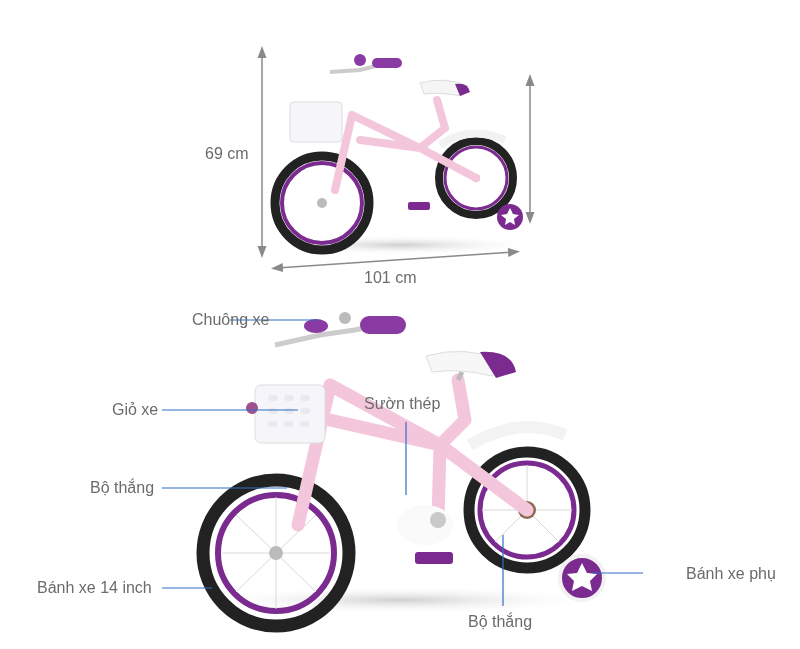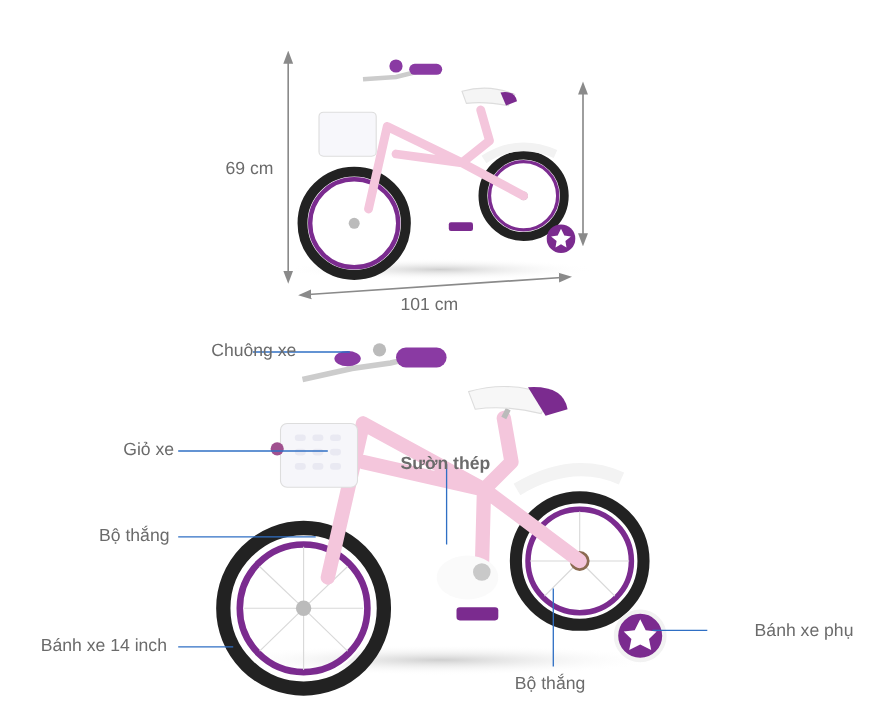--- a/index.html
+++ b/index.html
@@ -136,15 +136,15 @@
 
 <div class="lbl" style="left:205px; top:146px;">69 cm</div>
 <div class="lbl" style="left:364px; top:270px;">101 cm</div>
 <div class="para" style="left:536px; top:128px; width:150px;">
 </div>
 
 <div class="lbl" style="left:146px; top:312px;margin-left:46px;">Chuông xe</div>
 <div class="lbl" style="left:112px; top:402px;">Giỏ xe</div>
 <div class="lbl" style="left:90px; top:480px;">Bộ thắng</div>
 <div class="lbl" style="left:37px; top:580px;">Bánh xe 14 inch</div>
-<div class="lbl" style="left:364px; top:414px;font-weight:bold;">Sườn thép</div>
+<div class="lbl" style="left:364px; top:396px;">Sườn thép</div>
 <div class="lbl" style="left:468px; top:614px;">Bộ thắng</div>
 <div class="lbl" style="left:645px; top:566px;margin-left:41px;">Bánh xe phụ</div>
 
 </body></html>

